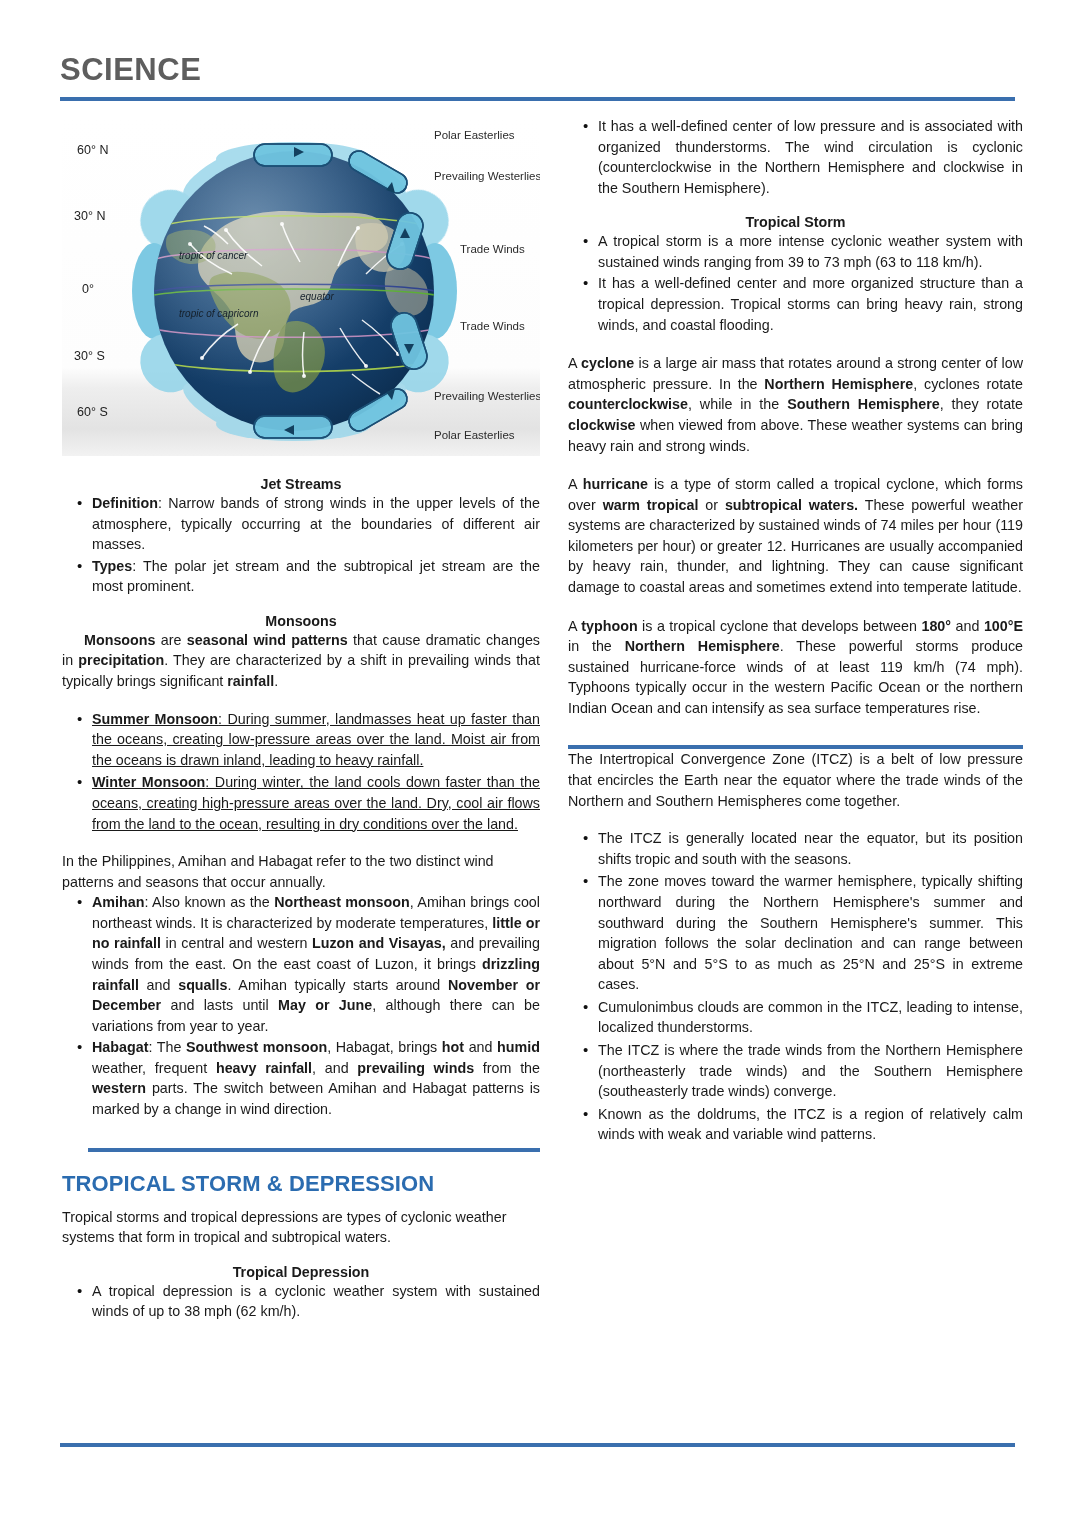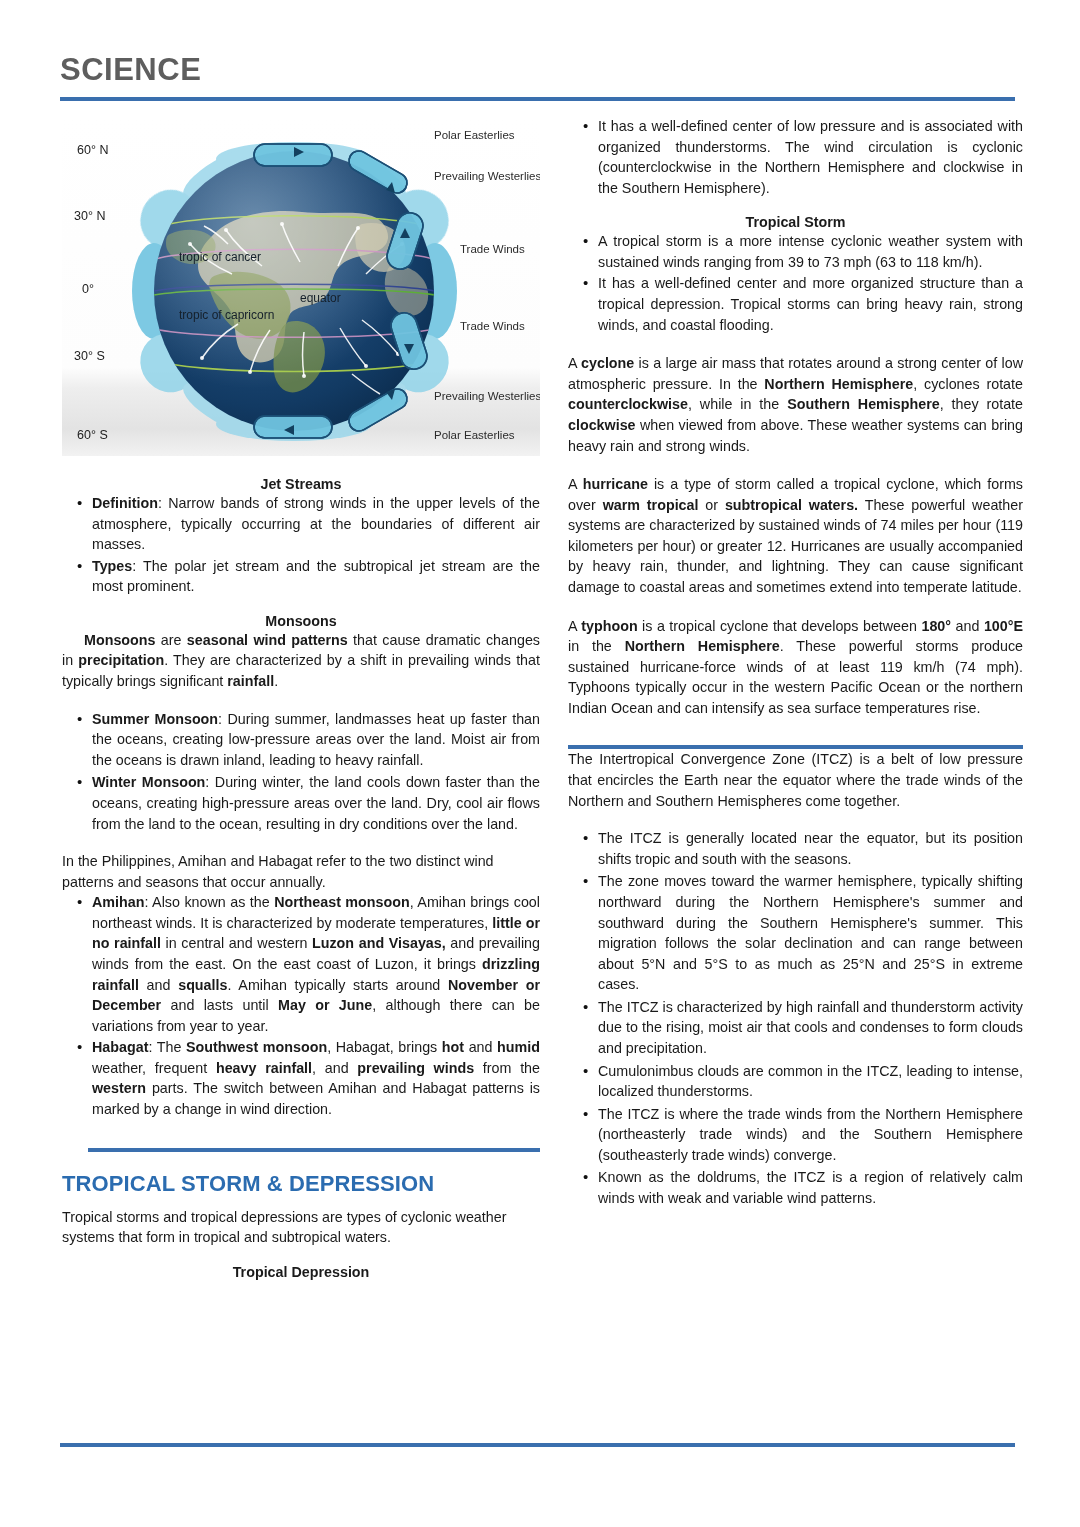--- a/index.html
+++ b/index.html
@@ -77,21 +77,21 @@
     background:linear-gradient(180deg,#ffffff 0%,#fdfdfd 74%,#eeeeee 80%,#e3e3e3 92%,#f2f2f2 100%);
     overflow:hidden;
     margin-bottom:20px;
   }
   .fig-svg{position:absolute;left:0;top:0;}
   .fig-label{
     position:absolute;font-size:11.5px;color:#2b2b2b;
     font-family:"Liberation Sans", sans-serif;white-space:nowrap;
   }
   .fig-lat{font-size:12.5px;color:#222;}
-  .fig-italic{font-size:12px;color:#15202b;}
+  .fig-italic{font-style:italic;font-size:10px;color:#15202b;}
 </style>
 </head>
 <body>
 
 <div class="page">
 
   <div class="doc-title">SCIENCE</div>
   <div class="title-rule"></div>
 
   <div class="col col-left">
@@ -214,21 +214,21 @@
           <path d="M330 284 l3 -11 l-9 3 z"></path>
           <path d="M343 112 l5 10 l-10 0 z"></path>
           <path d="M347 238 l5 -10 l-10 0 z"></path>
         </g>
       </svg>
 
       <div class="fig-label fig-lat" style="left:15px;top:27px;">60° N</div>
       <div class="fig-label fig-lat" style="left:12px;top:93px;">30° N</div>
       <div class="fig-label fig-lat" style="left:20px;top:166px;">0°</div>
       <div class="fig-label fig-lat" style="left:12px;top:233px;">30° S</div>
-      <div class="fig-label fig-lat" style="left:15px;top:312px;">60° S</div>
+      <div class="fig-label fig-lat" style="left:15px;top:289px;">60° S</div>
 
       <div class="fig-label" style="left:372px;top:13px;">Polar Easterlies</div>
       <div class="fig-label" style="left:372px;top:54px;">Prevailing Westerlies</div>
       <div class="fig-label" style="left:398px;top:127px;">Trade Winds</div>
       <div class="fig-label" style="left:398px;top:204px;">Trade Winds</div>
       <div class="fig-label" style="left:372px;top:274px;">Prevailing Westerlies</div>
       <div class="fig-label" style="left:372px;top:313px;">Polar Easterlies</div>
 
       <div class="fig-label fig-italic" style="left:117px;top:134px;">tropic of cancer</div>
       <div class="fig-label fig-italic" style="left:238px;top:175px;">equator</div>
@@ -237,37 +237,40 @@
 
     <div class="sub-head" style="margin-top:0;">Jet Streams</div>
     <ul>
       <li><b>Definition</b><span>: Narrow bands of strong winds in the upper levels of the atmosphere, typically occurring at the boundaries of different air masses.</span></li>
       <li><b>Types</b><span>: The polar jet stream and the subtropical jet stream are the most prominent.</span></li>
     </ul>
 
     <div class="sub-head">Monsoons</div>
     <p class="indent"><b>Monsoons</b><span> are </span><b>seasonal wind patterns</b><span> that cause dramatic changes in </span><b>precipitation</b><span>. They are characterized by a shift in prevailing winds that typically brings significant </span><b>rainfall</b><span>.</span></p>
 
-    <ul class="gap" style="margin-top:17px;">
+    <ul class="gap" style="margin-top:17px;text-decoration:underline;">
       <li><b>Summer Monsoon</b><span>: During summer, landmasses heat up faster than the oceans, creating low-pressure areas over the land. Moist air from the oceans is drawn inland, leading to heavy rainfall.</span></li>
       <li><b>Winter Monsoon</b><span>: During winter, the land cools down faster than the oceans, creating high-pressure areas over the land. Dry, cool air flows from the land to the ocean, resulting in dry conditions over the land.</span></li>
     </ul>
 
     <p class="para" style="text-align:left;margin-top:17px;">In the Philippines, Amihan and Habagat refer to the two distinct wind patterns and seasons that occur annually.</p>
 
     <ul>
       <li><b>Amihan</b><span>: Also known as the </span><b>Northeast monsoon</b><span>, Amihan brings cool northeast winds. It is characterized by moderate temperatures, </span><b>little or no rainfall</b><span> in central and western </span><b>Luzon and Visayas,</b><span> and prevailing winds from the east. On the east coast of Luzon, it brings </span><b>drizzling rainfall</b><span> and </span><b>squalls</b><span>. Amihan typically starts around </span><b>November or December</b><span> and lasts until </span><b>May or June</b><span>, although there can be variations from year to year.</span></li>
       <li><b>Habagat</b><span>: The </span><b>Southwest monsoon</b><span>, Habagat, brings </span><b>hot</b><span> and </span><b>humid</b><span> weather, frequent </span><b>heavy rainfall</b><span>, and </span><b>prevailing winds</b><span> from the </span><b>western</b><span> parts. The switch between Amihan and Habagat patterns is marked by a change in wind direction.</span></li>
     </ul>
 
     <div class="section-block">
       <div class="section-rule"></div>
       <div class="section-head">TROPICAL STORM &amp; DEPRESSION</div>
       <p class="para first" style="text-align:left;">Tropical storms and tropical depressions are types of cyclonic weather systems that form in tropical and subtropical waters.</p>
       <div class="sub-head">Tropical Depression</div>
+      <ul>
+        <li>A tropical depression is a cyclonic weather system with sustained winds of up to 38 mph (62 km/h).</li>
+      </ul>
     </div>
 
   </div>
 
   <div class="col col-right">
 
     <ul>
       <li>It has a well-defined center of low pressure and is associated with organized thunderstorms. The wind circulation is cyclonic (counterclockwise in the Northern Hemisphere and clockwise in the Southern Hemisphere).</li>
     </ul>
 
@@ -280,21 +283,20 @@
     <p class="para" style="margin-top:18px;"><span>A </span><b>cyclone</b><span> is a large air mass that rotates around a strong center of low atmospheric pressure. In the </span><b>Northern Hemisphere</b><span>, cyclones rotate </span><b>counterclockwise</b><span>, while in the </span><b>Southern Hemisphere</b><span>, they rotate </span><b>clockwise</b><span> when viewed from above. These weather systems can bring heavy rain and strong winds.</span></p>
     <p class="para" style="margin-top:18px;"><span>A </span><b>hurricane</b><span> is a type of storm called a tropical cyclone, which forms over </span><b>warm tropical</b><span> or </span><b>subtropical waters.</b><span> These powerful weather systems are characterized by sustained winds of 74 miles per hour (119 kilometers per hour) or greater 12. Hurricanes are usually accompanied by heavy rain, thunder, and lightning. They can cause significant damage to coastal areas and sometimes extend into temperate latitude.</span></p>
     <p class="para" style="margin-top:18px;"><span>A </span><b>typhoon</b><span> is a tropical cyclone that develops between </span><b>180°</b><span> and </span><b>100°E</b><span> in the </span><b>Northern Hemisphere</b><span>. These powerful storms produce sustained hurricane-force winds of at least 119 km/h (74 mph). Typhoons typically occur in the western Pacific Ocean or the northern Indian Ocean and can intensify as sea surface temperatures rise.</span></p>
 
     <div class="section-block rblock">
       <div class="section-rule rr"></div>
       <p class="para first">The Intertropical Convergence Zone (ITCZ) is a belt of low pressure that encircles the Earth near the equator where the trade winds of the Northern and Southern Hemispheres come together.</p>
       <ul class="gap" style="margin-top:17px;">
         <li>The ITCZ is generally located near the equator, but its position shifts tropic and south with the seasons.</li>
         <li>The zone moves toward the warmer hemisphere, typically shifting northward during the Northern Hemisphere's summer and southward during the Southern Hemisphere's summer. This migration follows the solar declination and can range between about 5°N and 5°S to as much as 25°N and 25°S in extreme cases.</li>
-        <li>The ITCZ is characterized by high rainfall and thunderstorm activity due to the rising, moist air that cools and condenses to form clouds and precipitation.</li>
         <li>Cumulonimbus clouds are common in the ITCZ, leading to intense, localized thunderstorms.</li>
         <li>The ITCZ is where the trade winds from the Northern Hemisphere (northeasterly trade winds) and the Southern Hemisphere (southeasterly trade winds) converge.</li>
         <li>Known as the doldrums, the ITCZ is a region of relatively calm winds with weak and variable wind patterns.</li>
       </ul>
     </div>
 
   </div>
 
   <div class="footer-rule"></div>
 </div>

